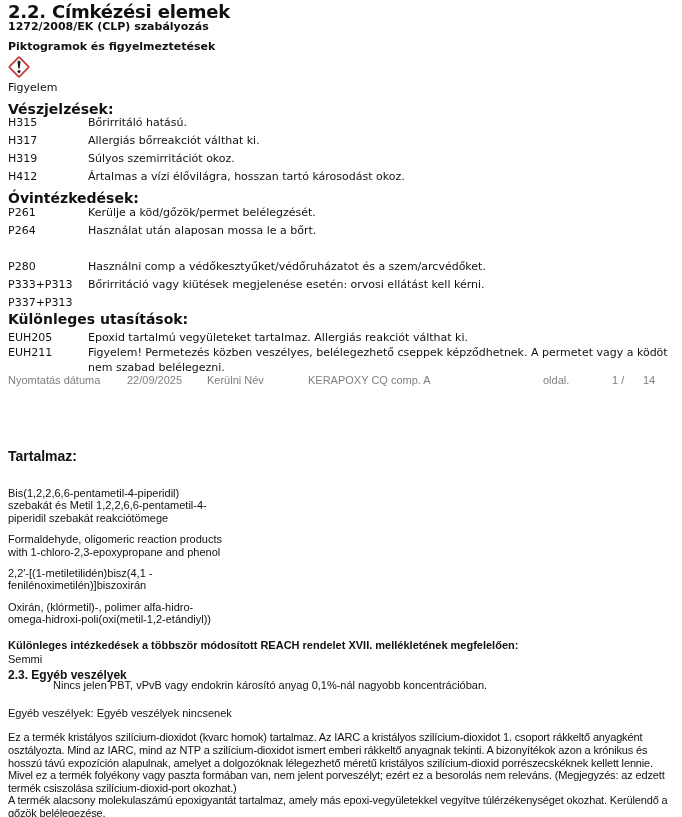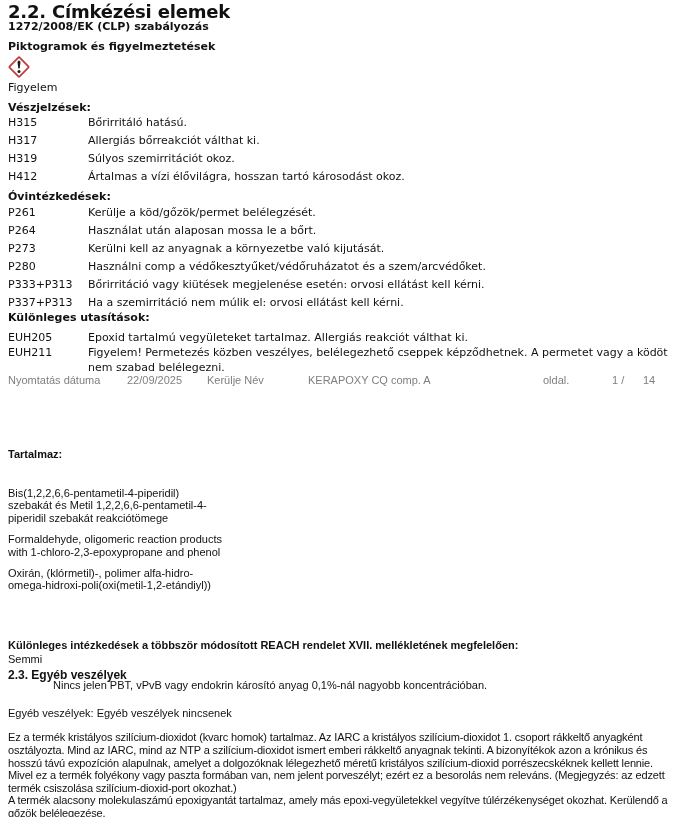--- a/index.html
+++ b/index.html
@@ -9,21 +9,21 @@
     height: 817px;
     background: #ffffff;
     overflow: hidden;
     font-family: "DejaVu Sans", sans-serif;
     font-size: 11px;
     color: #111111;
   }
   .abs { position: absolute; left: 8px; white-space: nowrap; }
   .b { font-weight: bold; }
   .t13 { font-size: 18px; letter-spacing: -0.2px; }
-  .t12 { font-size: 11px; }
+  .t12 { font-size: 14px; }
 
   .row { position: absolute; left: 8px; right: 6px; display: flex; line-height: 13px; }
   .code { flex: 0 0 80px; }
   .txt  { flex: 1 1 auto; white-space: pre-line; }
   .row-euh211 { line-height: 14.5px; }
 
   .footer { position: absolute; top: 374px; left: 0; width: 544px; height: 14px;
             color: #7f7f7f; font-family: "Liberation Sans", sans-serif; }
   .footer span { position: absolute; top: 0; white-space: nowrap; }
 
@@ -73,66 +73,63 @@
 
   <div class="abs b t12" style="top:190px">Óvintézkedések:</div>
   <div class="row" style="top:206px">
     <span class="code">P261</span>
       <span class="txt">Kerülje a köd/gőzök/permet belélegzését.</span>
   </div>
   <div class="row" style="top:224px">
     <span class="code">P264</span>
       <span class="txt">Használat után alaposan mossa le a bőrt.</span>
   </div>
-  <div class="row" style="top:242px">
-    <span class="code">P273</span>
-      <span class="txt">Kerülni kell az anyagnak a környezetbe való kijutását.</span>
-  </div>
   <div class="row" style="top:260px">
     <span class="code">P280</span>
       <span class="txt">Használni comp a védőkesztyűket/védőruházatot és a szem/arcvédőket.</span>
   </div>
   <div class="row" style="top:278px">
     <span class="code">P333+P313</span>
       <span class="txt">Bőrirritáció vagy kiütések megjelenése esetén: orvosi ellátást kell kérni.</span>
   </div>
   <div class="row" style="top:296px">
     <span class="code">P337+P313</span>
-      <span class="txt">Ha a szemirritáció nem múlik el: orvosi ellátást kell kérni.</span>
   </div>
 
   <div class="abs b t12" style="top:311px">Különleges utasítások:</div>
   <div class="row" style="top:331px">
     <span class="code">EUH205</span>
       <span class="txt">Epoxid tartalmú vegyületeket tartalmaz. Allergiás reakciót válthat ki.</span>
   </div>
   <div class="row row-euh211" style="top:346px">
     <span class="code">EUH211</span>
       <span class="txt">Figyelem! Permetezés közben veszélyes, belélegezhető cseppek képződhetnek. A permetet vagy a ködöt
 nem szabad belélegezni.</span>
   </div>
 
   <div class="footer">
     <span style="left:8px">Nyomtatás dátuma</span>
     <span style="left:127px">22/09/2025</span>
-    <span style="left:207px">Kerülje Név</span>
+    <span style="left:207px">Kerülni Név</span>
     <span style="left:308px">KERAPOXY CQ comp. A</span>
     <span style="left:543px">oldal.</span>
     <span style="left:612px">1 /</span>
     <span style="left:643px">14</span>
   </div>
 
   <div class="abs b t12 p2" style="top:448px">Tartalmaz:</div>
 
   <div class="substances p2">
     <div class="substance">Bis(1,2,2,6,6-pentametil-4-piperidil)
 szebakát és Metil 1,2,2,6,6-pentametil-4-
 piperidil szebakát reakciótömege</div>
     <div class="substance">Formaldehyde, oligomeric reaction products
 with 1-chloro-2,3-epoxypropane and phenol</div>
+    <div class="substance">2,2′-[(1-metiletilidén)bisz(4,1 -
+fenilénoximetilén)]biszoxirán</div>
     <div class="substance">Oxirán, (klórmetil)-, polimer alfa-hidro-
 omega-hidroxi-poli(oxi(metil-1,2-etándiyl))</div>
   </div>
 
   <div class="abs b p2" style="top:639px">Különleges intézkedések a többször módosított REACH rendelet XVII. mellékletének megfelelően:</div>
   <div class="abs p2" style="top:653px">Semmi</div>
   <div class="abs b p2" style="top:668px; font-size:12px">2.3. Egyéb veszélyek</div>
 
   <div class="abs p2" style="top:679px; left:53px">Nincs jelen PBT, vPvB vagy endokrin károsító anyag 0,1%-nál nagyobb koncentrációban.</div>
   <div class="abs p2" style="top:707px">Egyéb veszélyek: Egyéb veszélyek nincsenek</div>

